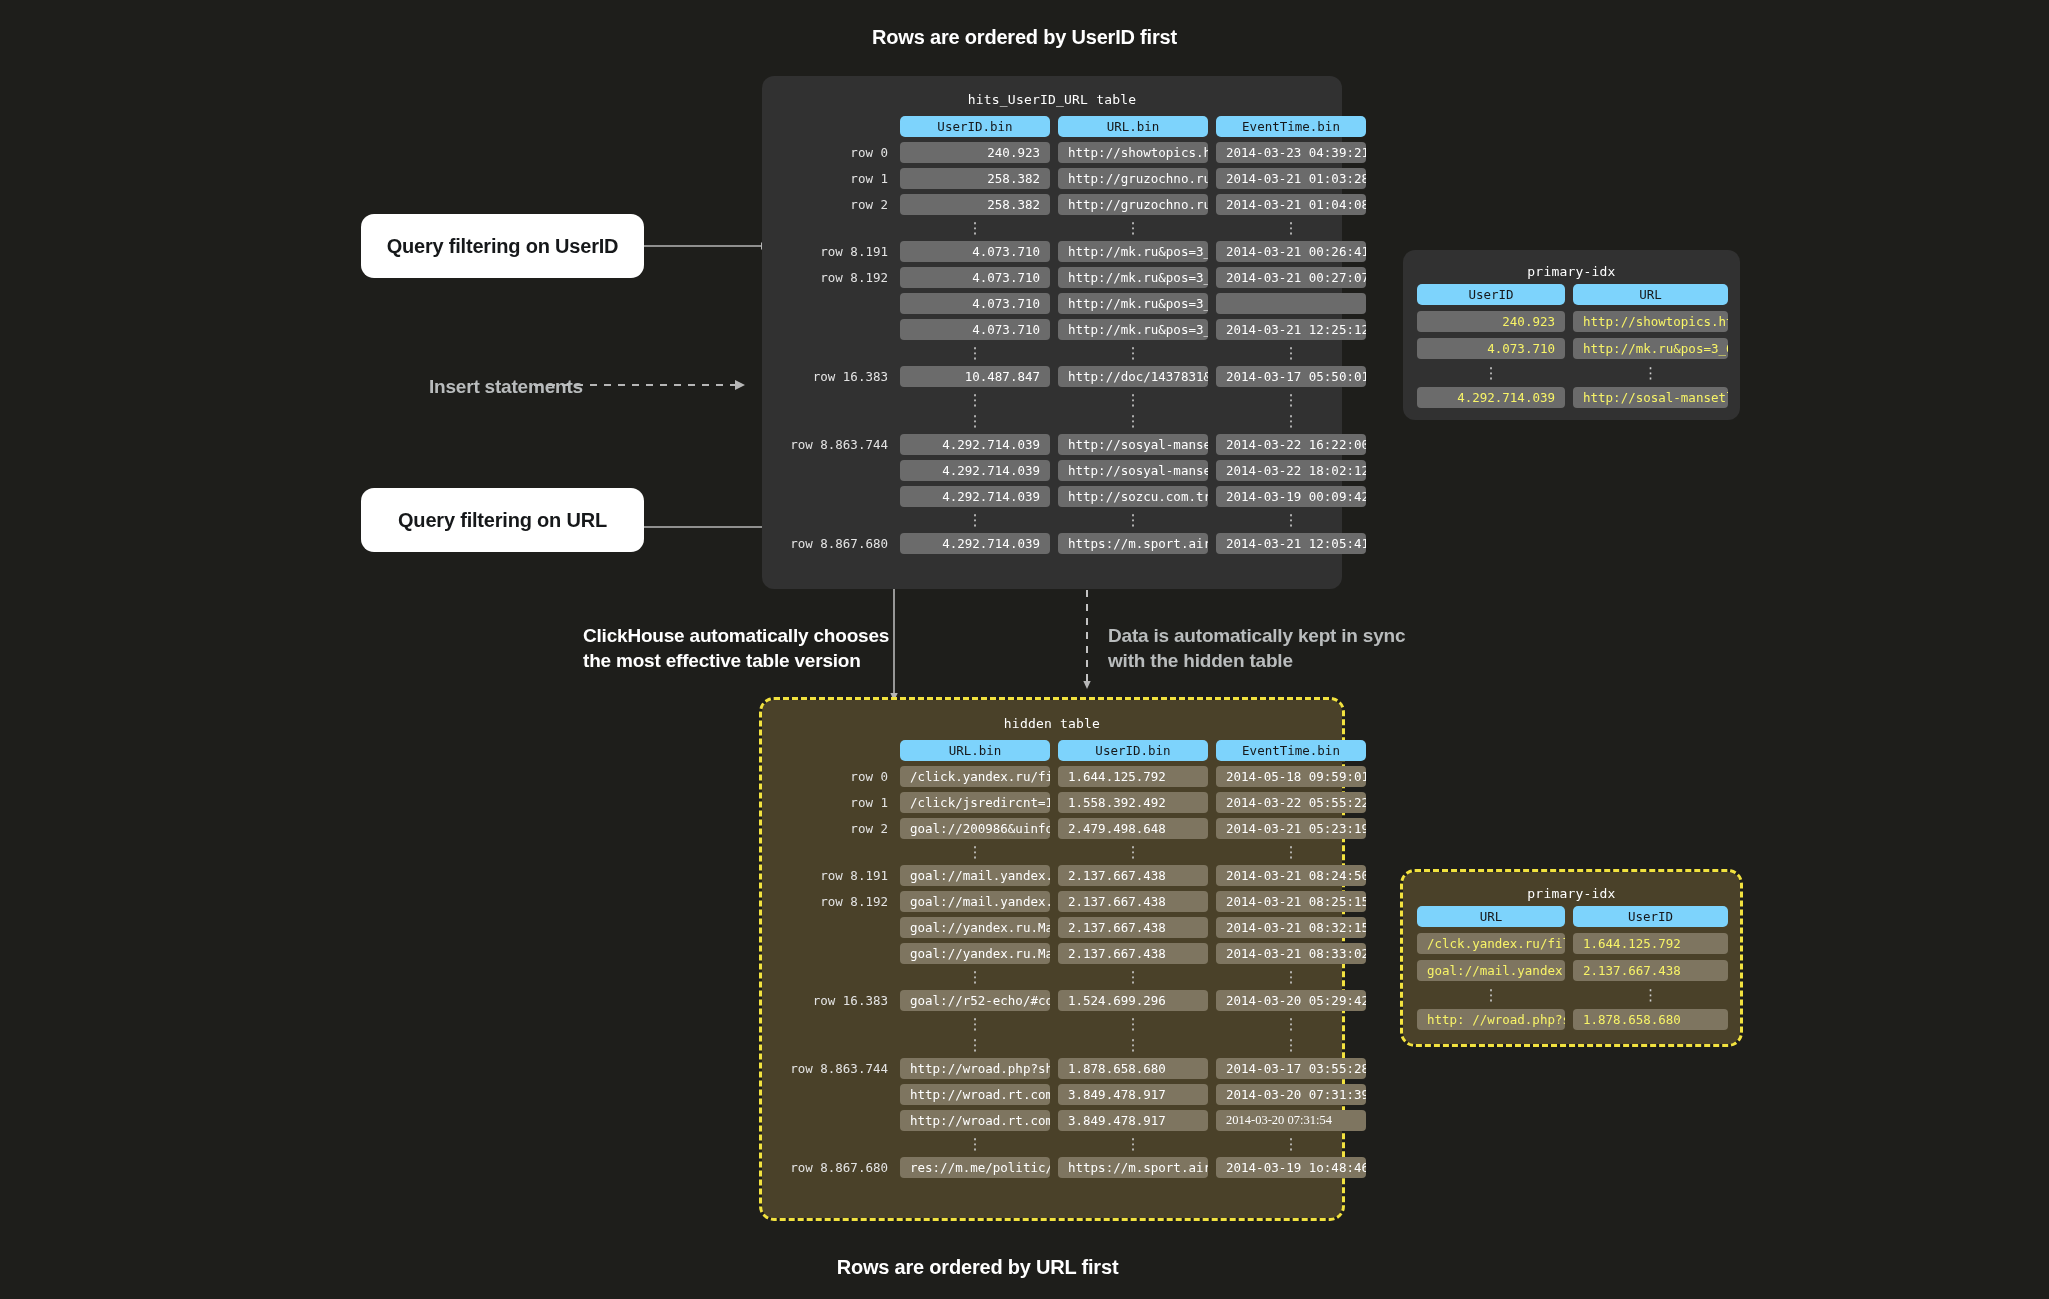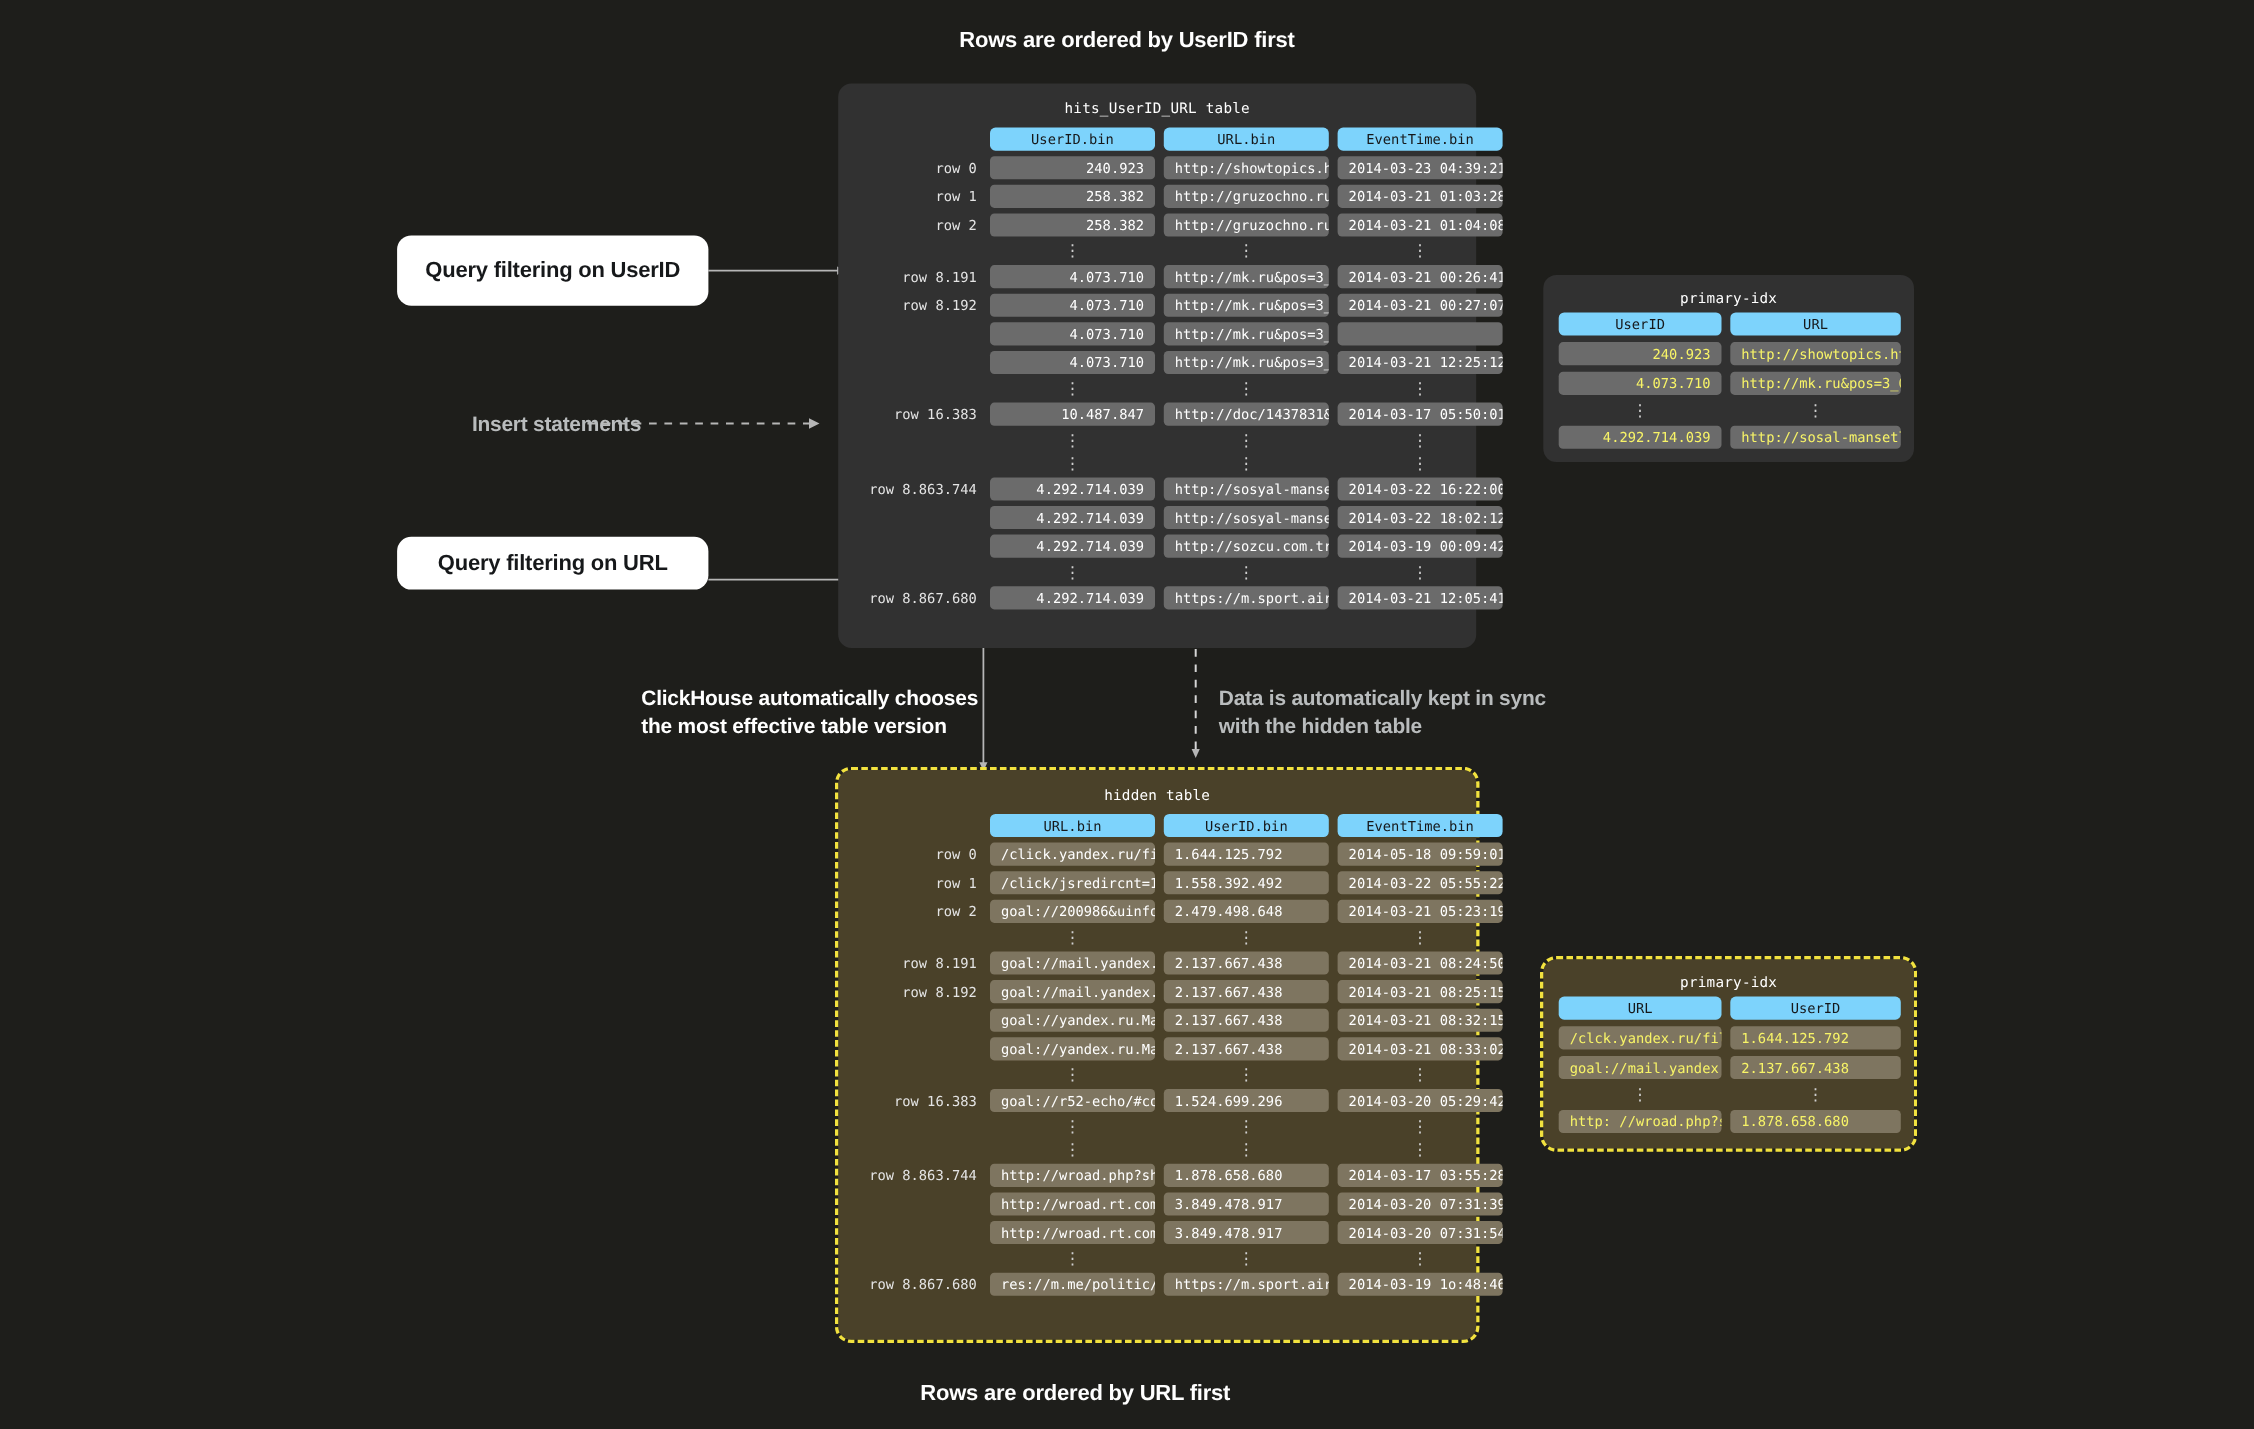--- a/index.html
+++ b/index.html
@@ -31,21 +31,21 @@
     background:#ffffff;
     color:#16181a;
     border-radius:13px;
     font-size:20px;
     font-weight:bold;
     letter-spacing:-0.2px;
     display:flex; align-items:center; justify-content:center;
     white-space:nowrap;
   }
   #callout-userid { left:361px; top:214px; width:283px; height:64px; }
-  #callout-url    { left:361px; top:488px; width:283px; height:48px; }
+  #callout-url    { left:361px; top:488px; width:283px; height:64px; }
 
   
   .caption {
     position:absolute;
     font-size:19px;
     font-weight:bold;
     line-height:1.33;
     letter-spacing:-0.2px;
     white-space:pre-line;
   }
@@ -396,21 +396,21 @@
         <div class="trow" style="height: 21px; margin-bottom: 5px;">
           <div class="rowlabel" style="width: 138px;"></div>
           <div class="cell c-olive txt" style="width: 150px; height: 21px; margin-right: 8px;">http://wroad.rt.com/tr/...</div>
           <div class="cell c-olive txt" style="width: 150px; height: 21px; margin-right: 8px;">3.849.478.917</div>
           <div class="cell c-olive txt" style="width: 150px; height: 21px; margin-right: 8px;">2014-03-20 07:31:39</div>
         </div>
         <div class="trow" style="height: 21px; margin-bottom: 5px;">
           <div class="rowlabel" style="width: 138px;"></div>
           <div class="cell c-olive txt" style="width: 150px; height: 21px; margin-right: 8px;">http://wroad.rt.com/tr/...</div>
           <div class="cell c-olive txt" style="width: 150px; height: 21px; margin-right: 8px;">3.849.478.917</div>
-          <div class="cell c-olive txt" style="width: 150px; height: 21px; margin-right: 8px;">2014-03-20 07:31:54</div>
+          <div class="cell c-olive txt" style="width: 150px; height: 21px; margin-right: 8px; font-family: Liberation Serif, serif;">2014-03-20 07:31:54</div>
         </div>
         <div class="trow" style="height: 16px; margin-bottom: 5px;">
           <div class="rowlabel" style="width: 138px;"></div>
           <div class="dots vdots" style="width: 150px; height: 16px; margin-right: 8px;"></div>
           <div class="dots vdots" style="width: 150px; height: 16px; margin-right: 8px;"></div>
           <div class="dots vdots" style="width: 150px; height: 16px; margin-right: 8px;"></div>
         </div>
         <div class="trow" style="height: 21px; margin-bottom: 5px;">
           <div class="rowlabel" style="width: 138px;">row 8.867.680</div>
           <div class="cell c-olive txt" style="width: 150px; height: 21px; margin-right: 8px;">res://m.me/politic/stati...</div>

